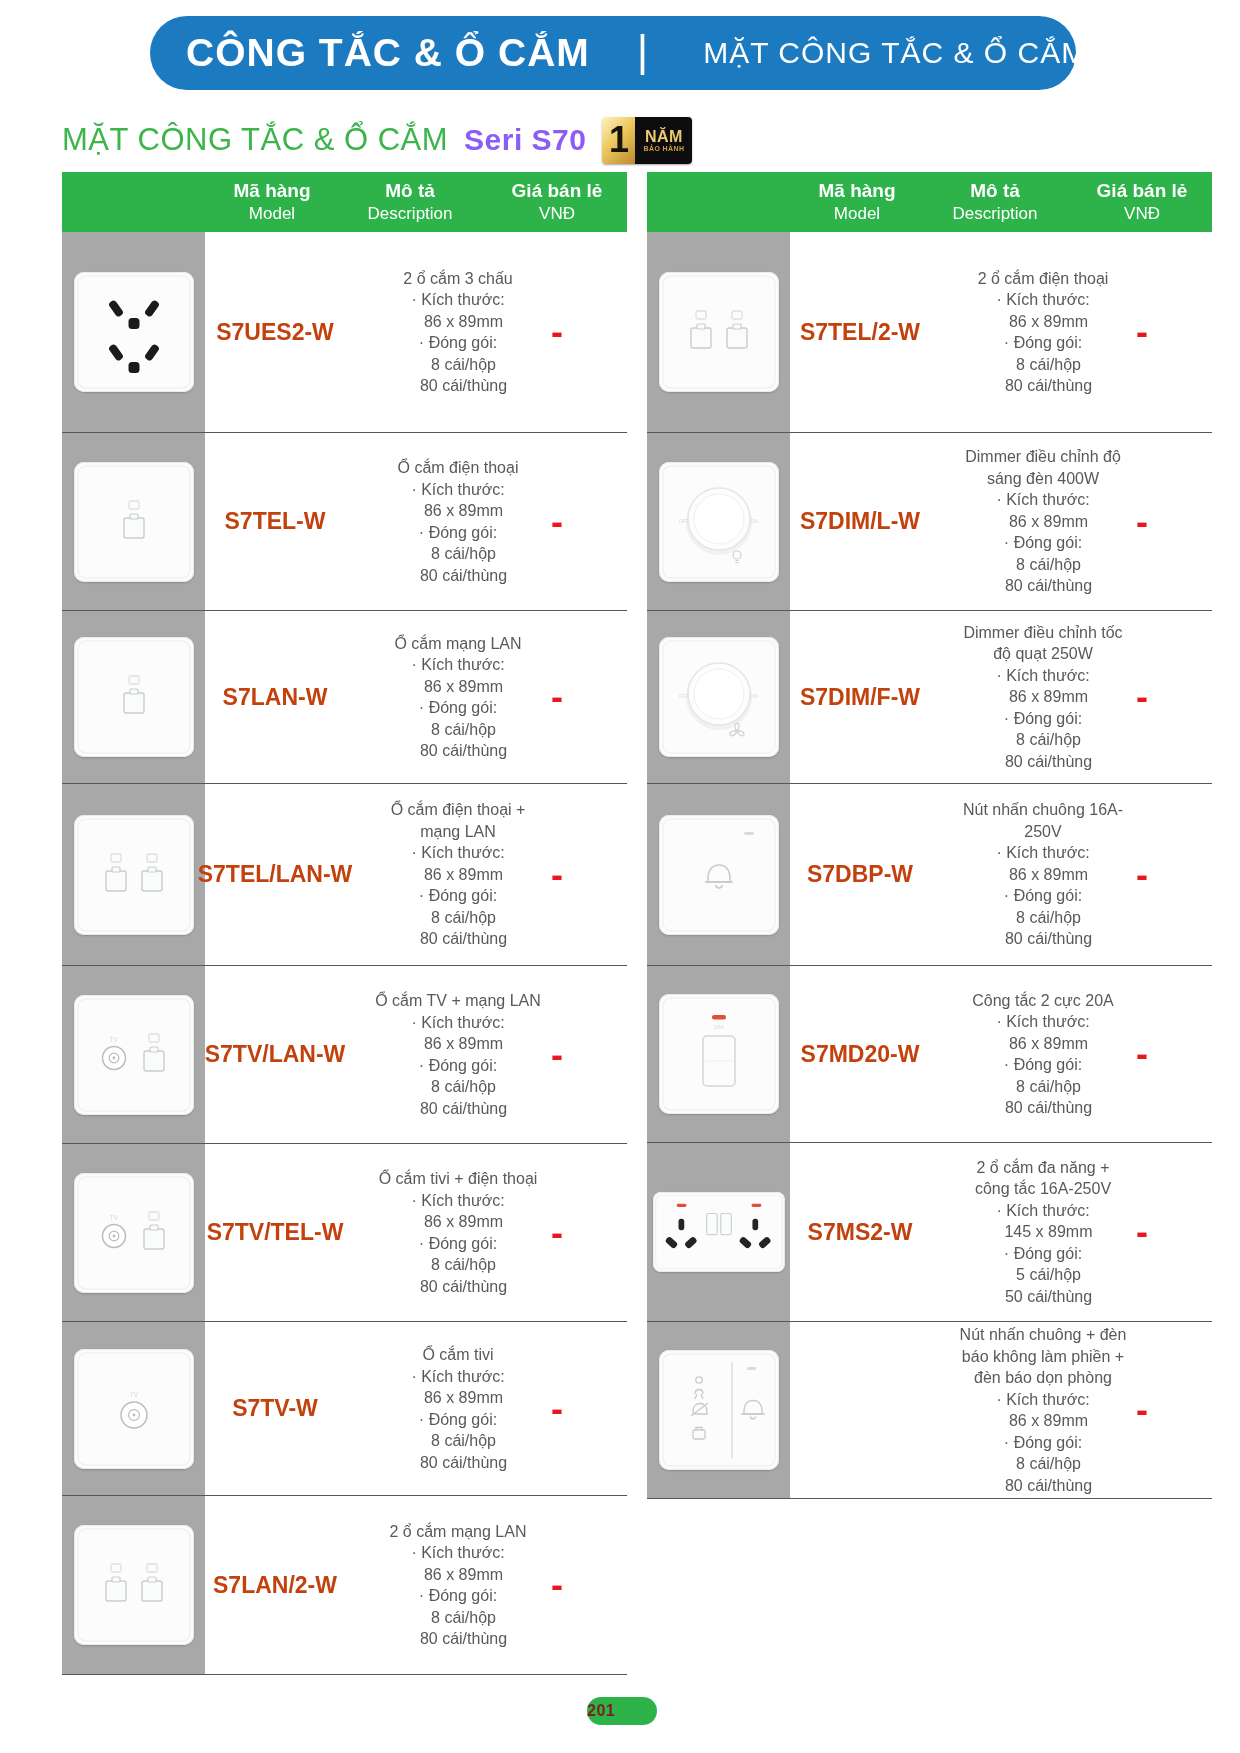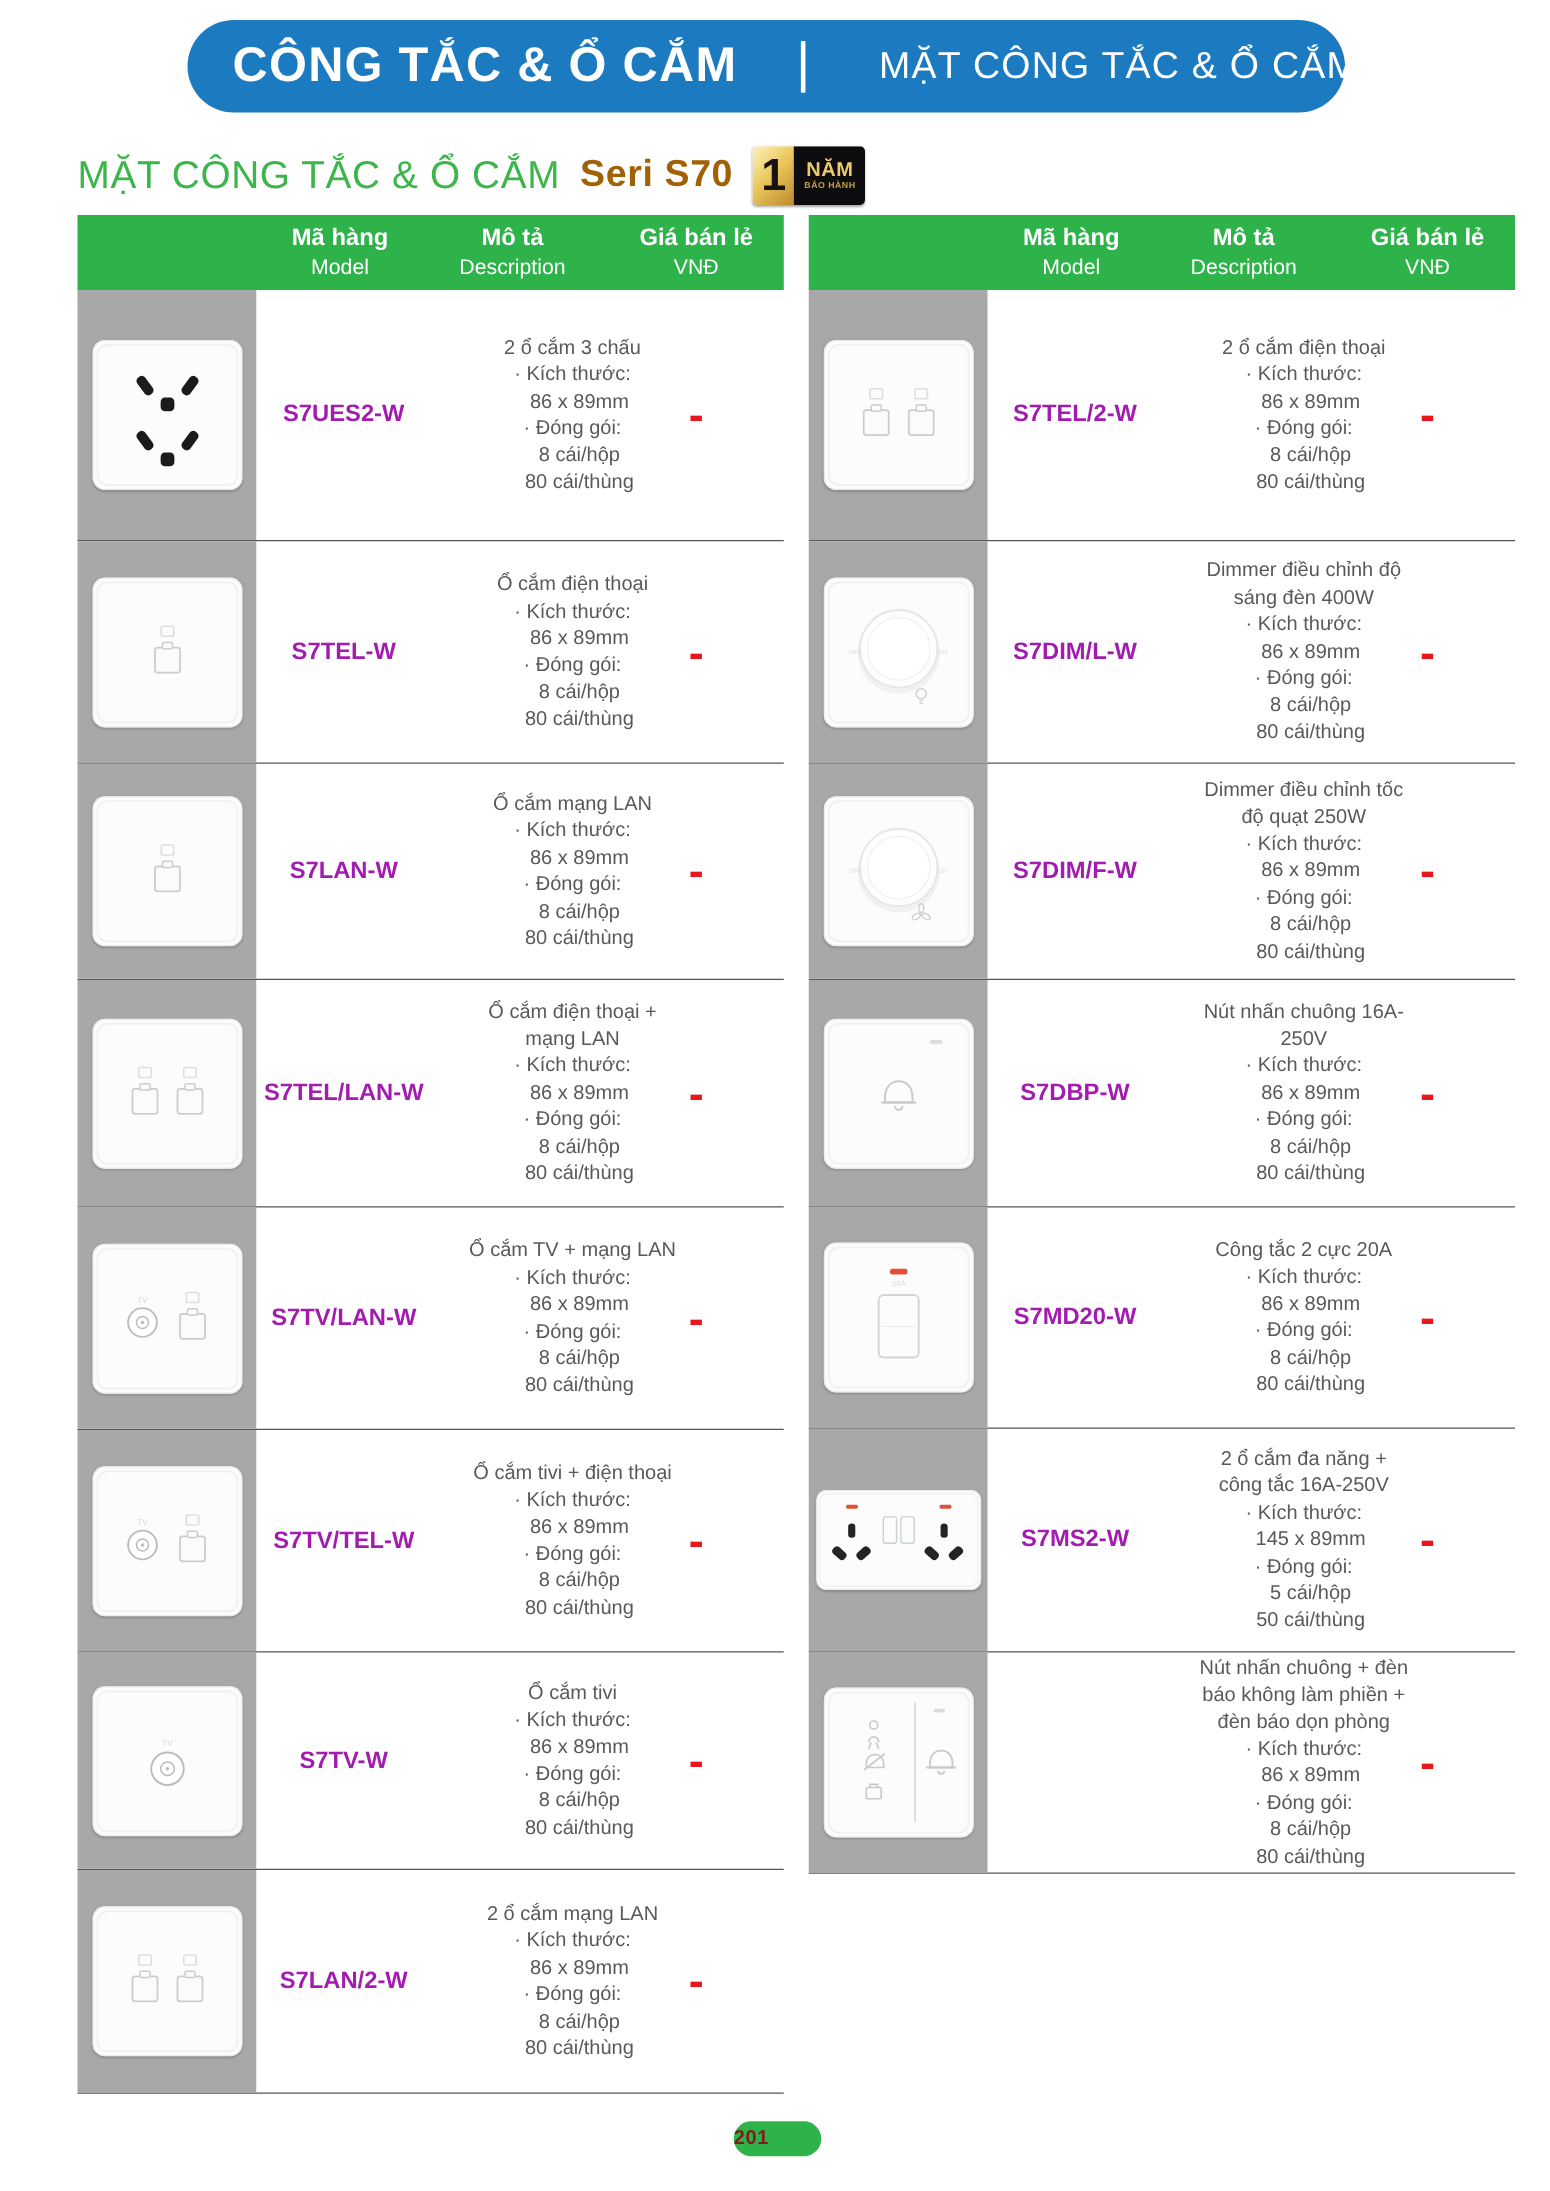--- a/index.html
+++ b/index.html
@@ -7,21 +7,21 @@
        font-family:"Liberation Sans",sans-serif;}
   
   .banner{position:absolute;left:150px;top:16px;width:926px;height:74px;background:#1c7bc0;
           border-radius:37px;display:flex;align-items:center;padding:0 0 0 36px;box-sizing:border-box;color:#fff;gap:43px;}
   .banner-bold{font-weight:bold;font-size:39px;letter-spacing:1px;white-space:nowrap;}
   .banner-sep{font-size:44px;font-weight:400;margin:0 12px 4px 4px;}
   .banner-light{font-size:30px;font-weight:400;letter-spacing:1px;white-space:nowrap;}
   
   .section-row{position:absolute;left:62px;top:114px;height:52px;display:flex;align-items:center;gap:16px;}
   .section-title{color:#3cb54a;font-size:31px;letter-spacing:.5px;white-space:nowrap;}
-  .section-series{color:#a16207;font-size:30px;font-weight:bold;letter-spacing:.5px;white-space:nowrap;}
+  .section-series{color:#8b5cf6;font-size:30px;font-weight:bold;letter-spacing:.5px;white-space:nowrap;}
   .warranty{display:flex;height:47px;border-radius:4px;overflow:hidden;box-shadow:0 1px 2px rgba(0,0,0,.35);}
   .w-num{background:linear-gradient(135deg,#fdf3c0 0%,#ecc95f 45%,#bd8a2c 100%);color:#17130c;
          font-weight:bold;font-size:36px;display:flex;align-items:center;justify-content:center;width:33px;}
   .w-text{background:#0d0d10;display:flex;flex-direction:column;align-items:center;justify-content:center;padding:0 8px;}
   .w-line1{color:#eccb6d;font-weight:bold;font-size:16px;line-height:17px;letter-spacing:.5px;}
   .w-line2{color:#c9a23f;font-weight:bold;font-size:7px;letter-spacing:.4px;}
   
   .ptable{position:absolute;top:172px;width:565px;}
   #table-0{left:62px;} #table-1{left:647px;}
   .thead{position:relative;height:60px;background:#2eb24a;color:#fff;}
@@ -32,21 +32,21 @@
   .th-desc{left:278px;width:140px;}
   .th-price{left:425px;width:140px;}
   .prow{position:relative;border-bottom:1px solid #55565a;}
   .img-cell{position:absolute;left:0;top:0;bottom:0;width:143px;background:#a8a8a8;
             display:flex;align-items:center;justify-content:center;}
   .plate{width:120px;height:120px;background:#fcfcfd;border-radius:10px;position:relative;
          box-shadow:inset 0 0 0 1px #e8eaeb,0 1px 2px rgba(0,0,0,.18);}
   .plate.wide{width:132px;height:80px;border-radius:8px;}
   .plate svg{display:block;width:100%;height:100%;}
   .model-cell{position:absolute;left:143px;top:0;height:100%;width:140px;display:flex;align-items:center;
-              justify-content:center;font-weight:bold;font-size:19px;color:#a21caf;text-align:center;white-space:nowrap;}
+              justify-content:center;font-weight:bold;font-size:23px;color:#c2410c;text-align:center;white-space:nowrap;}
   .desc-cell{position:absolute;left:286px;top:0;height:100%;width:220px;display:flex;flex-direction:column;
              justify-content:center;color:#58595b;font-size:16px;line-height:21.5px;align-items:center;}
   .dname,.dlabel,.dvalue{white-space:nowrap;}
   .dvalue{padding-left:11px;}
   .price-cell{position:absolute;left:455px;top:0;height:100%;width:80px;display:flex;align-items:center;
               justify-content:center;color:#e8161d;font-weight:bold;font-size:36px;}
   
   .page-badge{position:absolute;left:587px;top:1697px;width:70px;height:28px;border-radius:14px;background:#2eb24a;
               color:#7f1d1d;display:flex;align-items:center;justify-content:flex-start;font-weight:bold;font-size:16px;letter-spacing:.5px;}
 </style>

